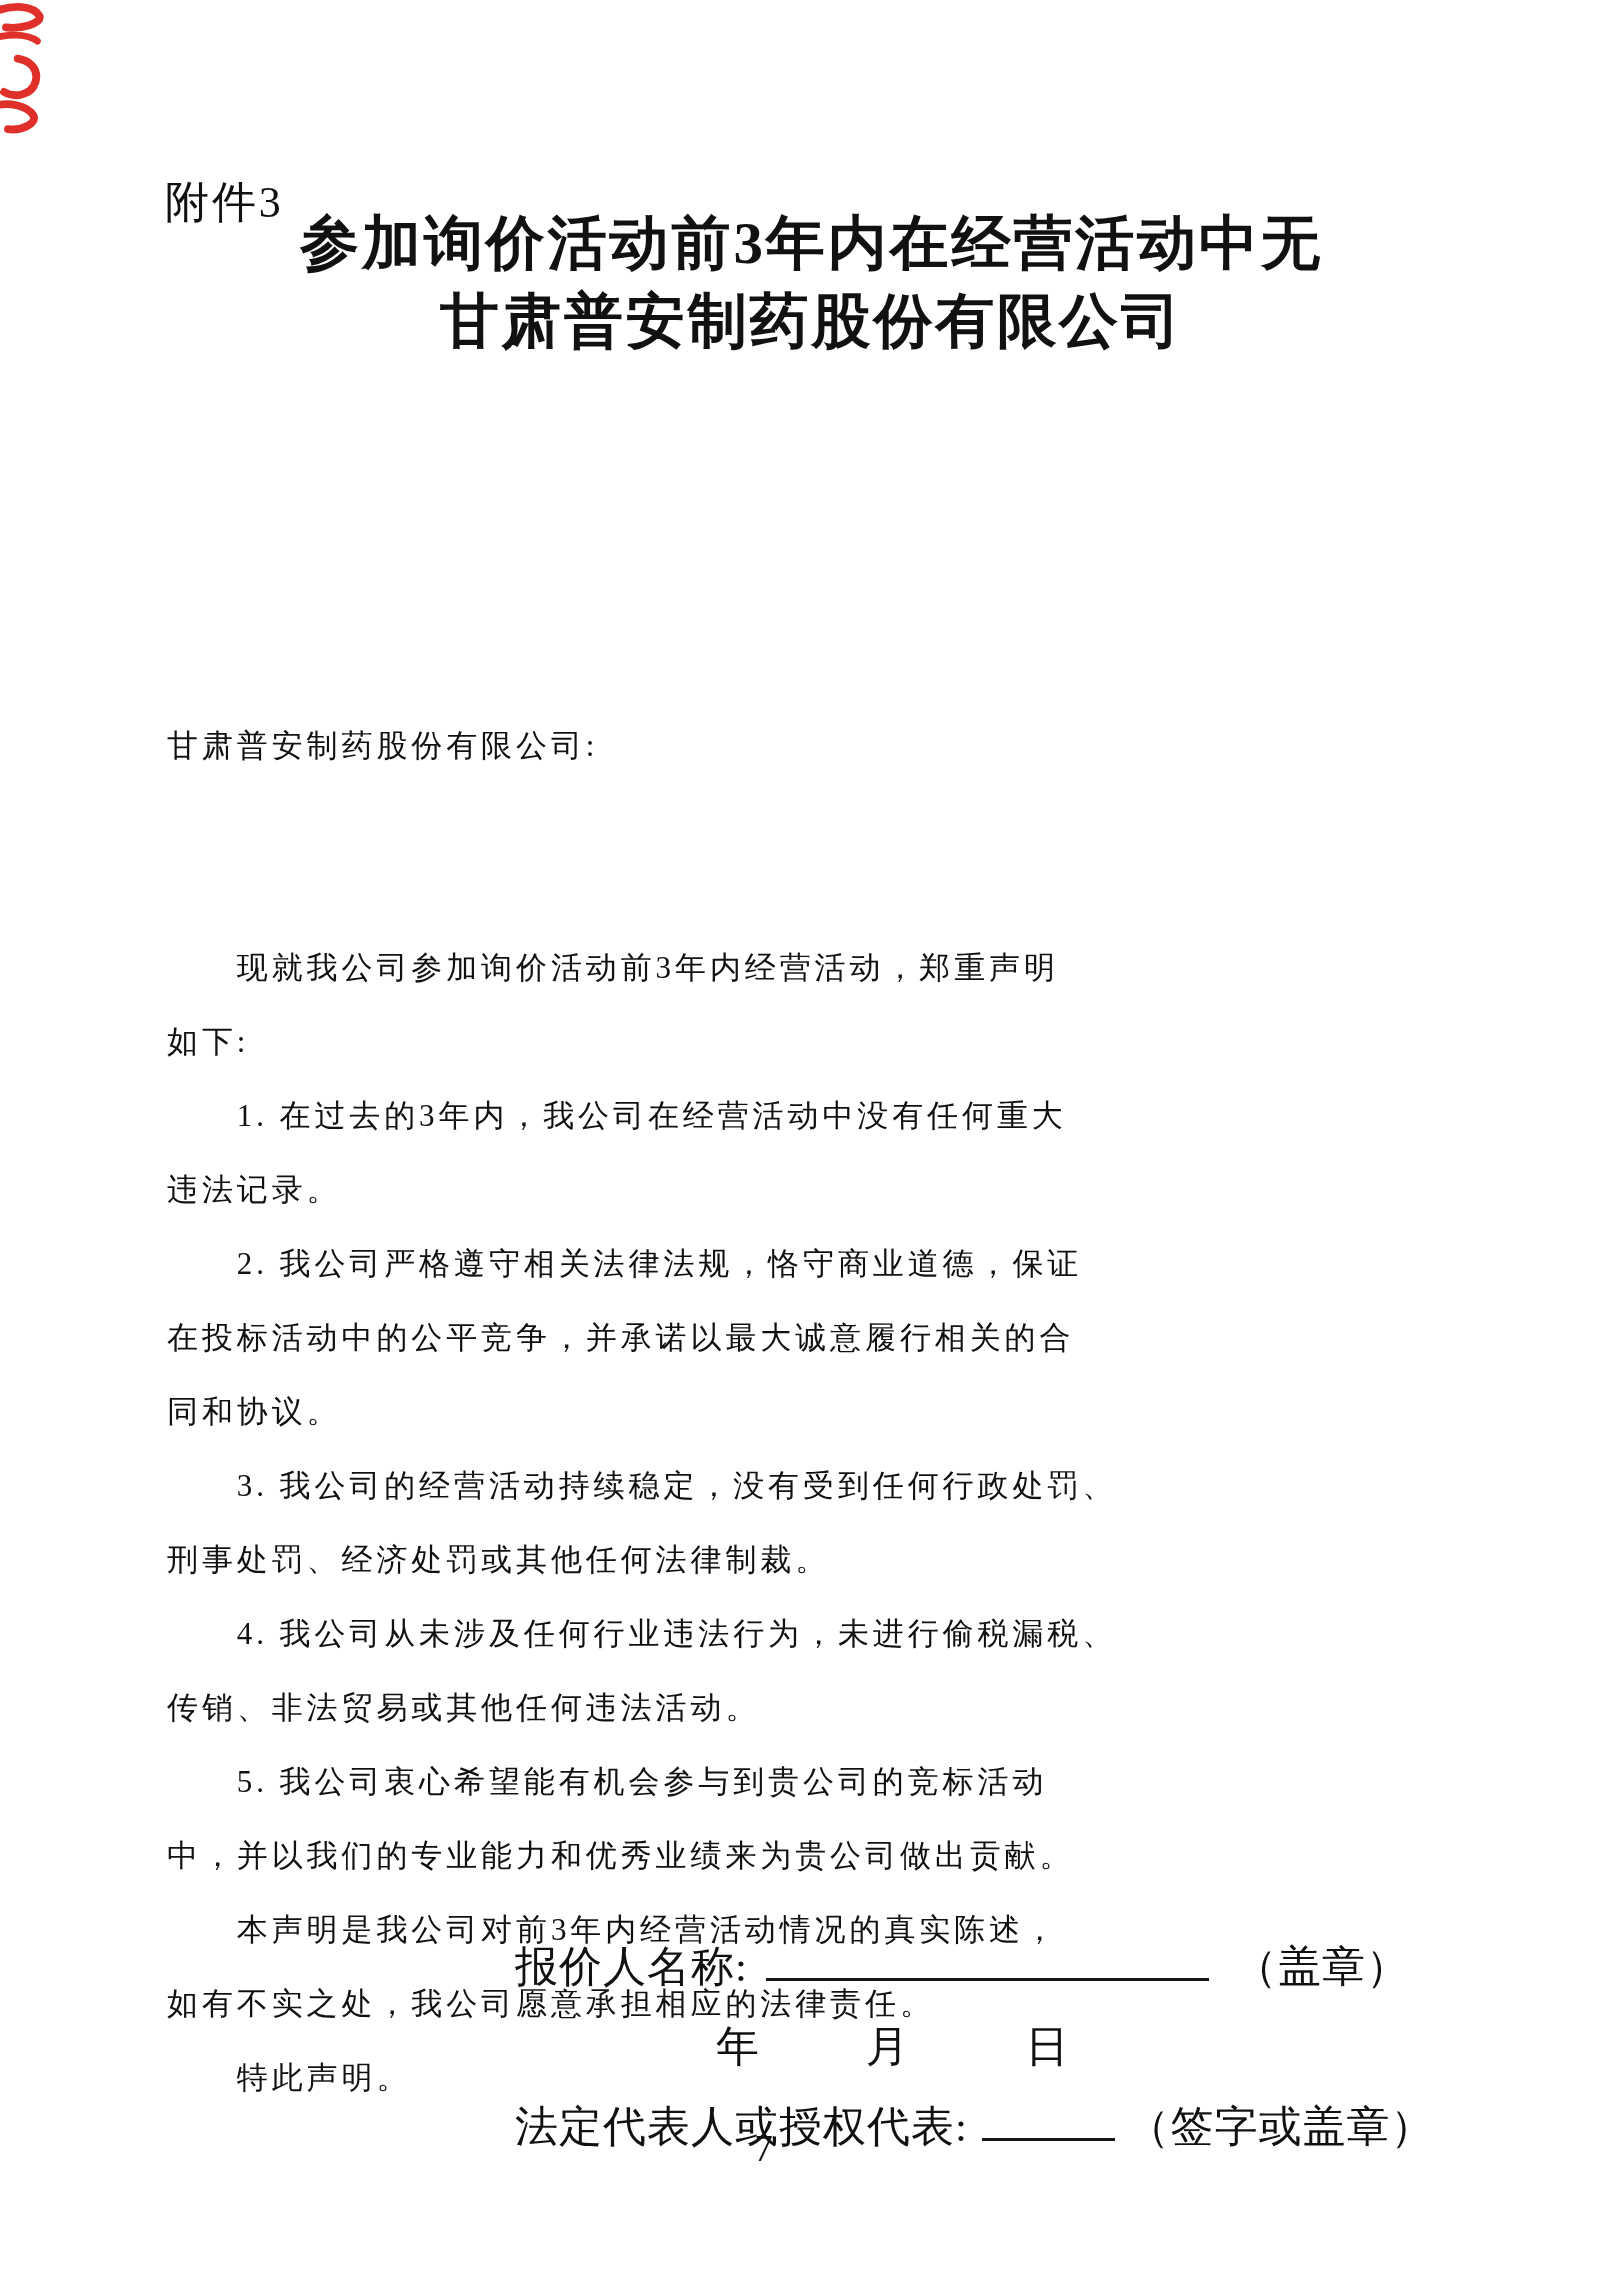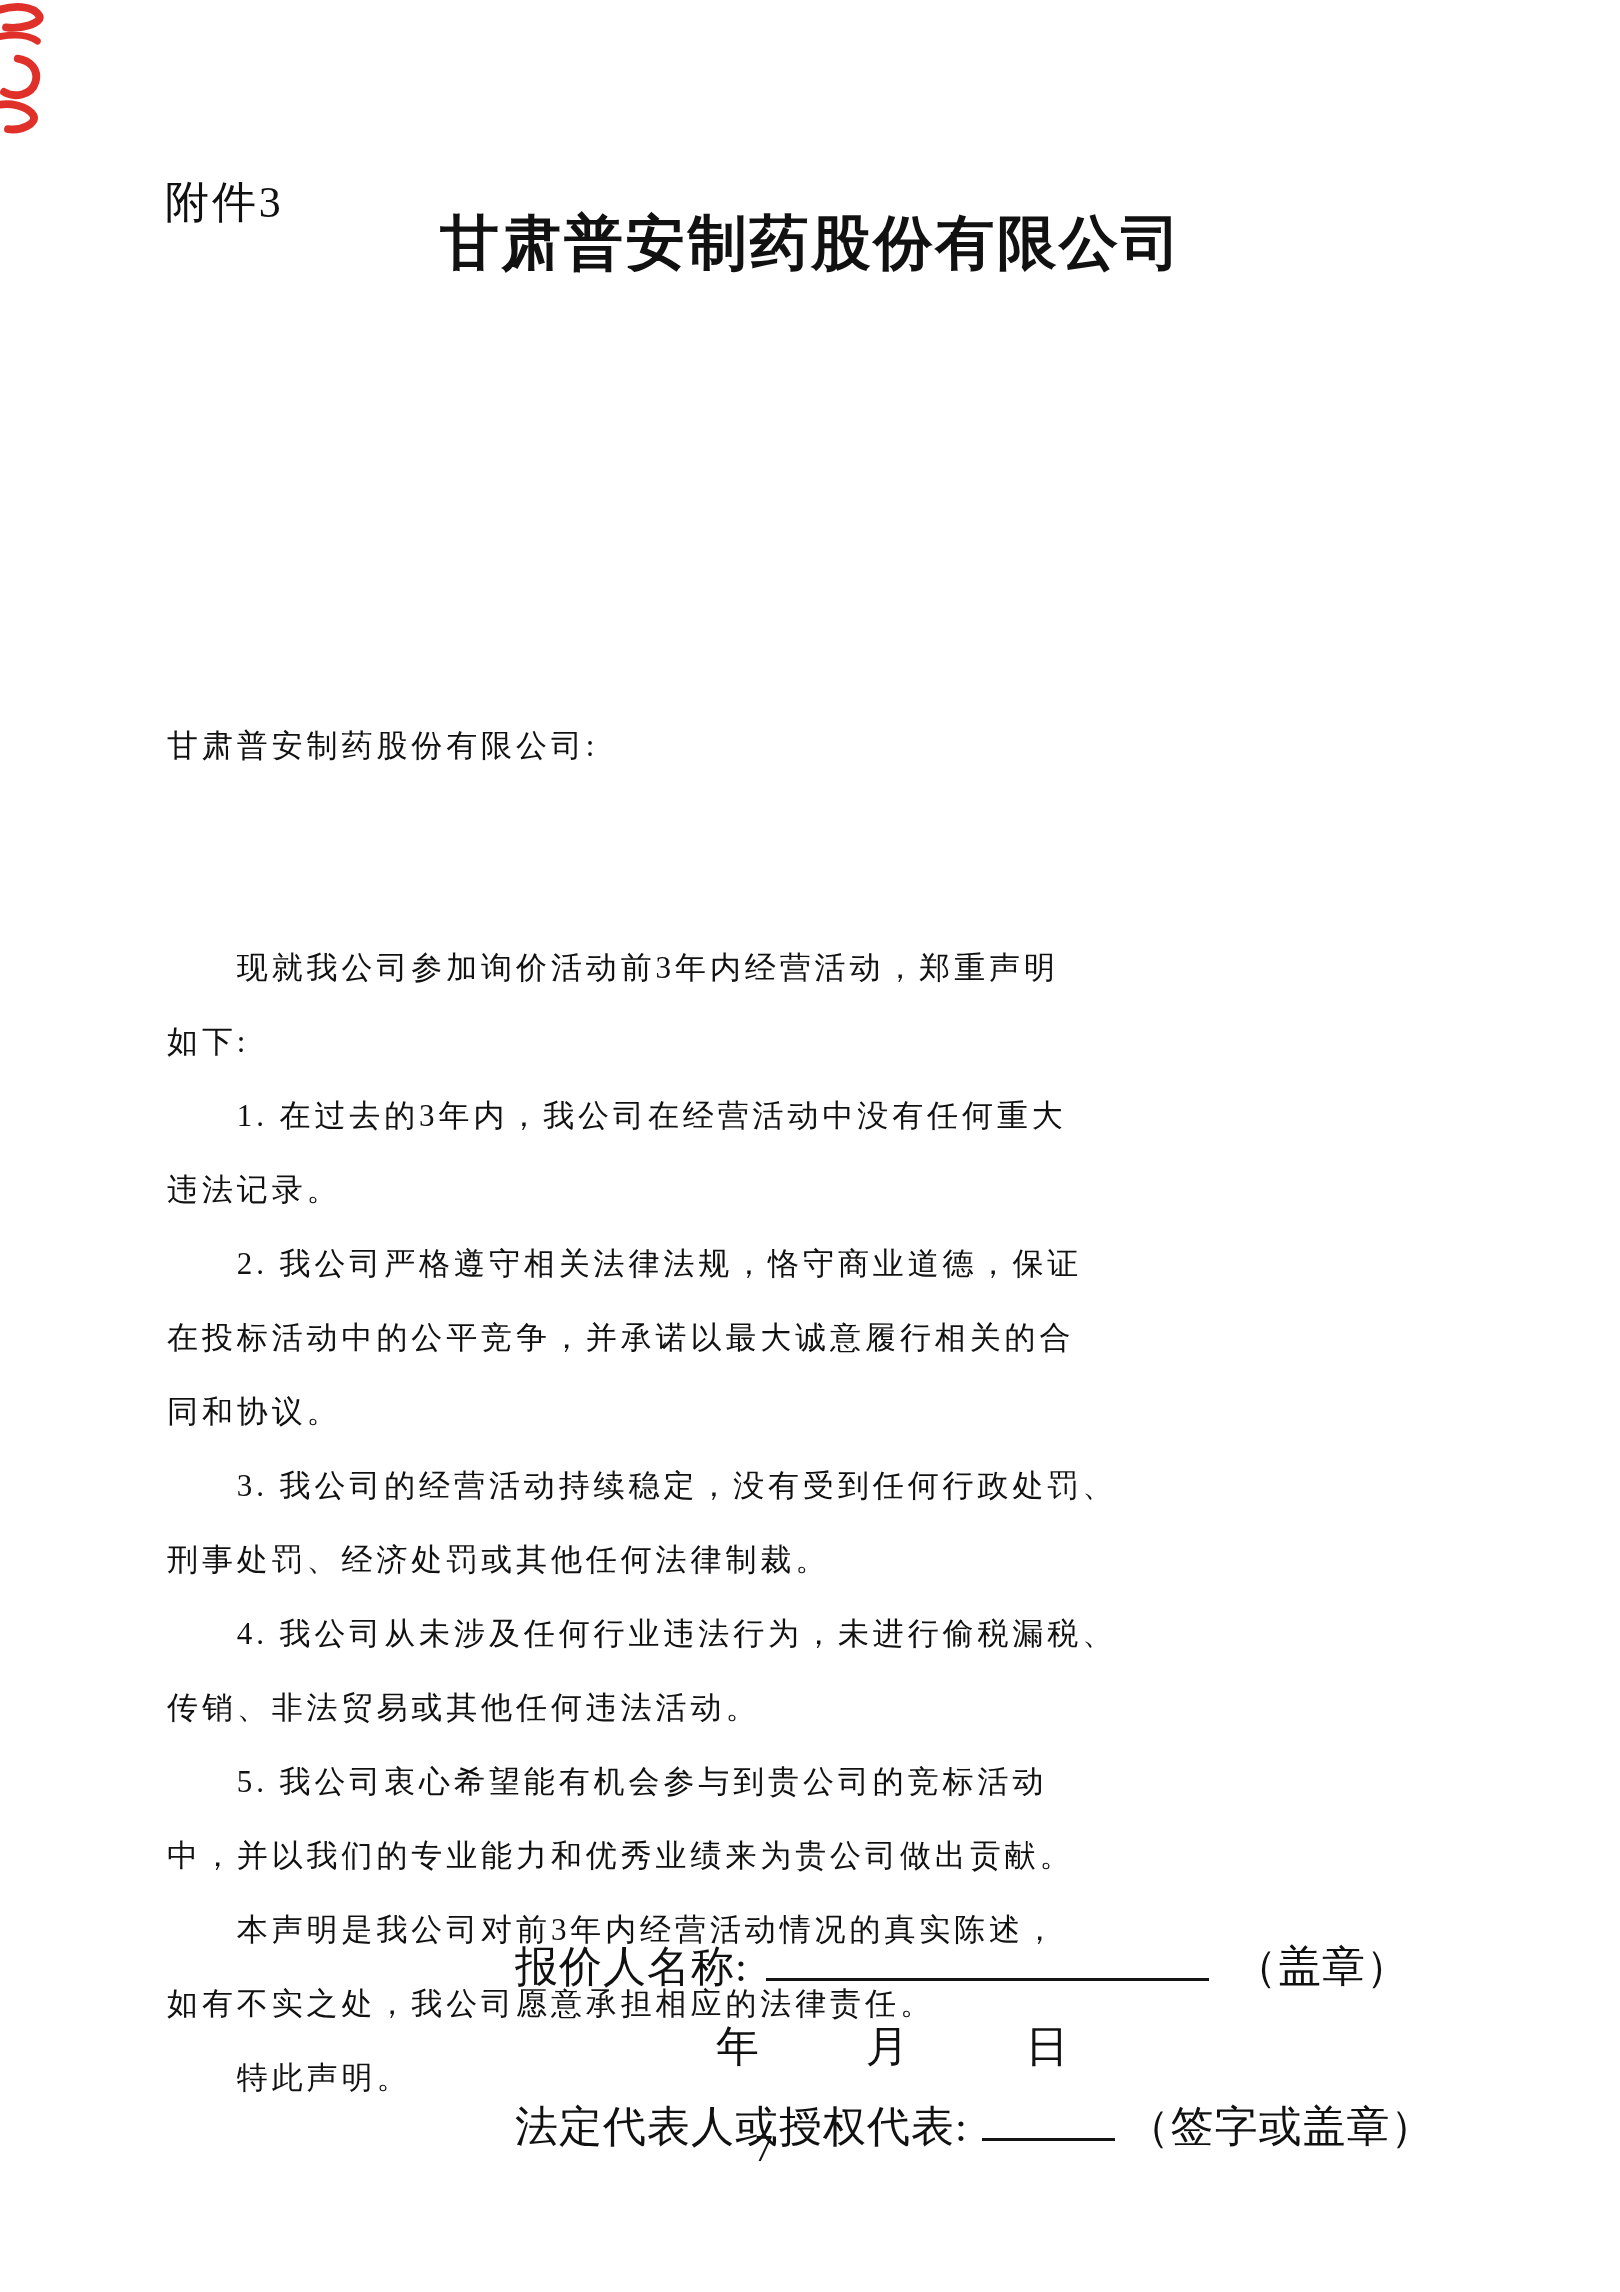--- a/index.html
+++ b/index.html
@@ -92,20 +92,21 @@
   <svg class="corner-mark" viewBox="0 0 62 140" fill="none" xmlns="http://www.w3.org/2000/svg">
     <path d="M -6 12 C 14 4, 34 6, 40 16 C 44 24, 20 30, 6 28" stroke-width="8" stroke-linecap="round" fill="none" stroke="#e0302a"></path>
     <path d="M -4 38 C 16 34, 30 36, 38 42" stroke-width="7" stroke-linecap="round" fill="none" stroke="#e0302a"></path>
     <path d="M 18 60 C 30 62, 40 70, 36 84 C 32 98, 14 100, 4 94" stroke-width="8" stroke-linecap="round" fill="none" stroke="#e0302a"></path>
     <path d="M -6 108 C 10 104, 28 108, 34 118 C 38 126, 22 134, 8 132" stroke-width="8" stroke-linecap="round" fill="none" stroke="#e0302a"></path>
   </svg>
 
   <div class="attachment-label">附件3</div>
 
   <div class="doc-title">
+    <div>参加询价活动前3年内在经营活动中无</div>
     <div>甘肃普安制药股份有限公司</div>
   </div>
 
   <div class="body-text">
     <div class="body-line">甘肃普安制药股份有限公司:</div>
     <div><div class="body-line">　　现就我公司参加询价活动前3年内经营活动，郑重声明</div><div class="body-line">如下:</div><div class="body-line">　　1. 在过去的3年内，我公司在经营活动中没有任何重大</div><div class="body-line">违法记录。</div><div class="body-line">　　2. 我公司严格遵守相关法律法规，恪守商业道德，保证</div><div class="body-line">在投标活动中的公平竞争，并承诺以最大诚意履行相关的合</div><div class="body-line">同和协议。</div><div class="body-line">　　3. 我公司的经营活动持续稳定，没有受到任何行政处罚、</div><div class="body-line">刑事处罚、经济处罚或其他任何法律制裁。</div><div class="body-line">　　4. 我公司从未涉及任何行业违法行为，未进行偷税漏税、</div><div class="body-line">传销、非法贸易或其他任何违法活动。</div><div class="body-line">　　5. 我公司衷心希望能有机会参与到贵公司的竞标活动</div><div class="body-line">中，并以我们的专业能力和优秀业绩来为贵公司做出贡献。</div><div class="body-line">　　本声明是我公司对前3年内经营活动情况的真实陈述，</div><div class="body-line">如有不实之处，我公司愿意承担相应的法律责任。</div><div class="body-line">　　特此声明。</div></div>
   </div>
 
   <div class="signature-block">
     <div class="sig-row">

